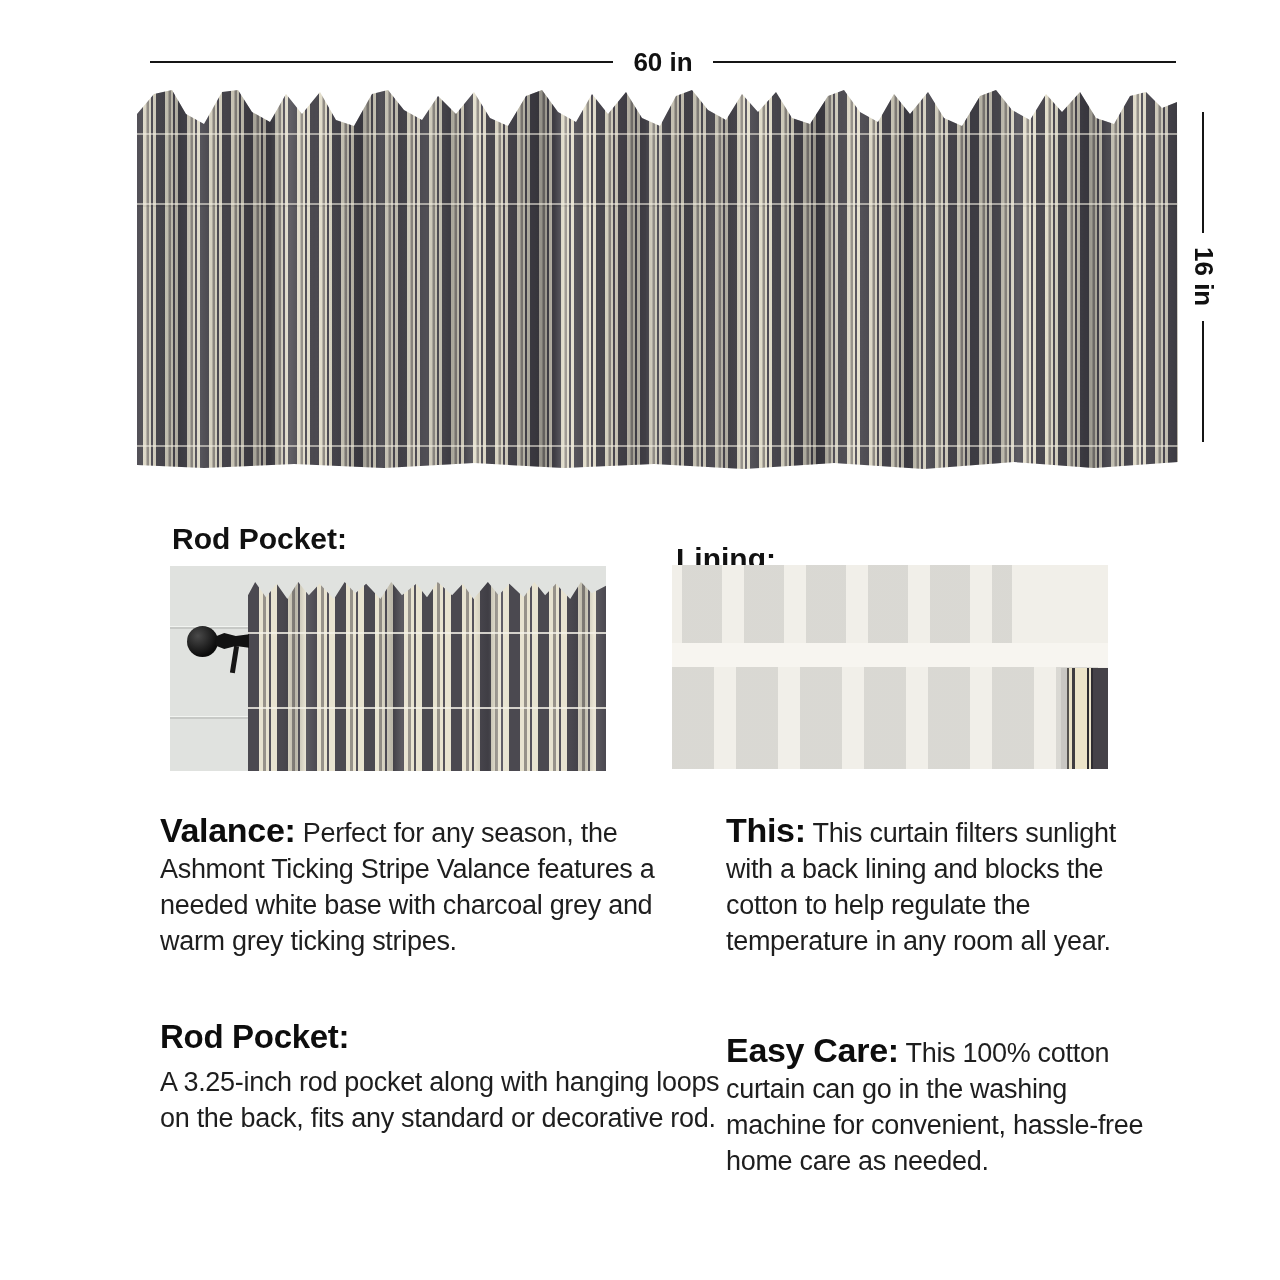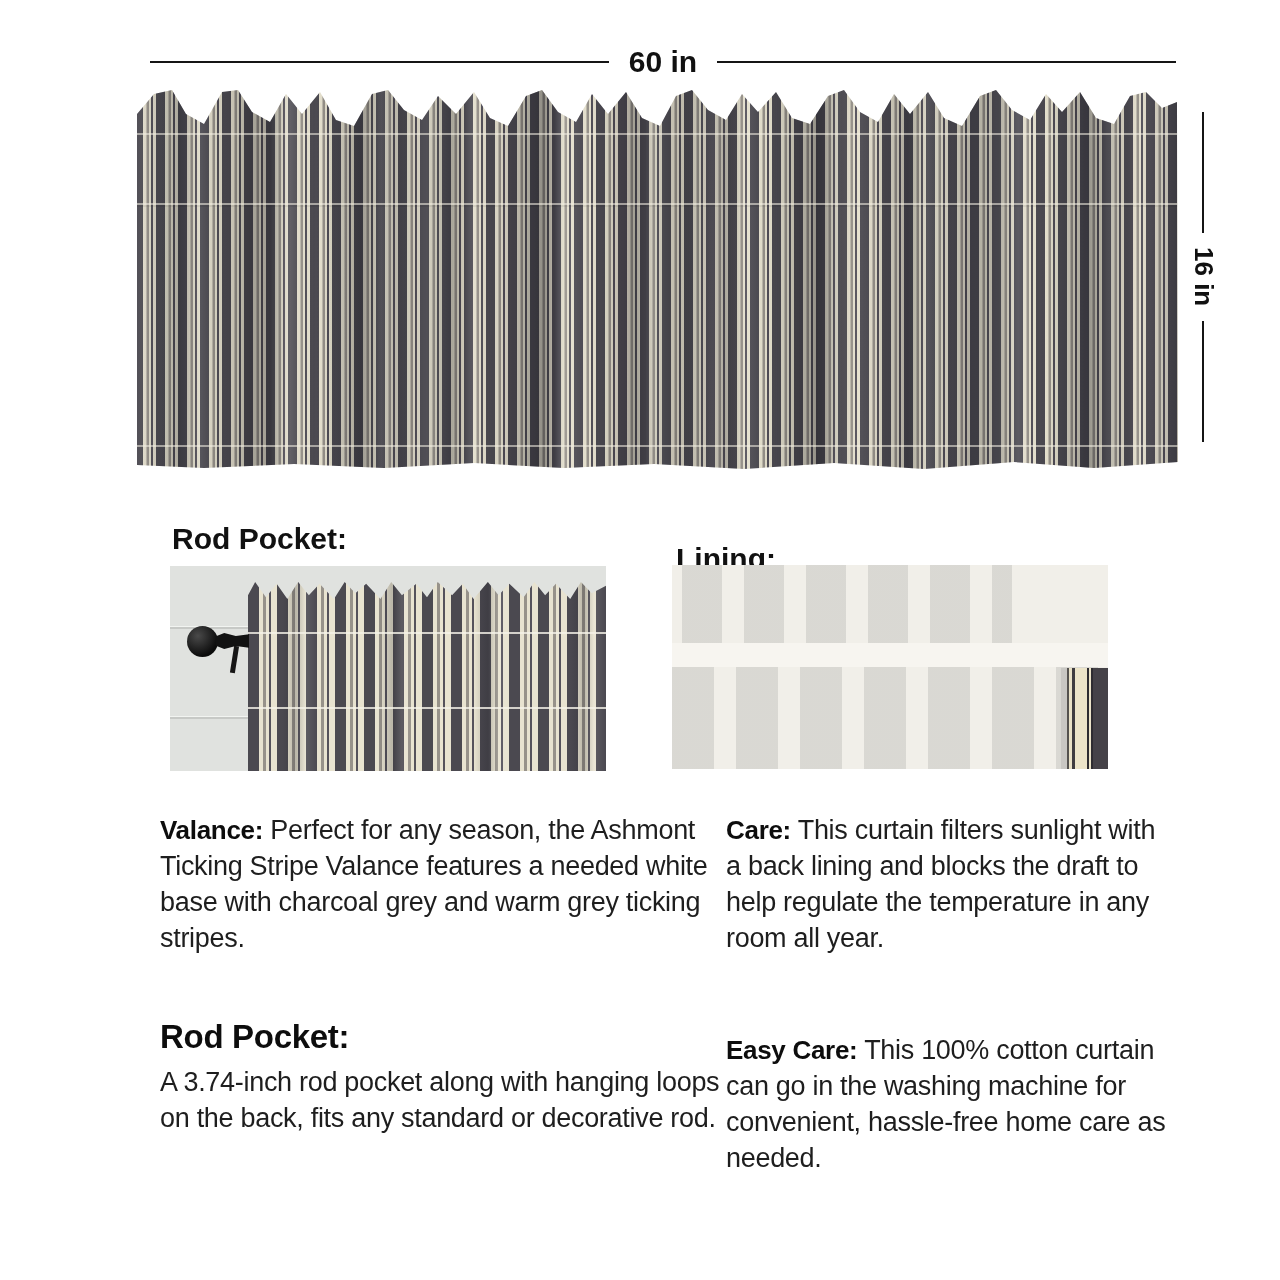--- a/index.html
+++ b/index.html
@@ -3,21 +3,21 @@
 <meta charset="utf-8">
 <style>
   html,body{margin:0;padding:0;background:#ffffff;}
   .page{position:relative;width:1280px;height:1280px;background:#ffffff;overflow:hidden;
         font-family:"Liberation Sans", sans-serif;color:#1d1d1d;}
 
   
   .dim-top{position:absolute;left:150px;top:44px;width:1026px;height:36px;
            display:flex;align-items:center;}
   .dim-line{flex:1;height:2px;background:#151515;}
-  .dim-label{margin:15px 20px;font-size:30px;font-weight:bold;color:#111;white-space:nowrap;}
+  .dim-label{margin:15px 20px;font-size:26px;font-weight:bold;color:#111;white-space:nowrap;}
   .dim-right{position:absolute;left:1186px;top:112px;width:34px;height:330px;
              display:flex;flex-direction:column;align-items:center;}
   .dim-line-v{flex:1;width:2px;background:#151515;}
   .dim-label-v{margin:14px 0;font-size:26px;font-weight:bold;color:#111;
                writing-mode:vertical-rl;white-space:nowrap;}
 
   
   .valance{position:absolute;left:134px;top:84px;width:1046px;height:388px;}
   .valance svg{display:block;}
 
@@ -61,21 +61,21 @@
         rgba(182,182,178,.40) 0 42px, rgba(182,182,178,0) 42px 64px);}
   .lin-corner{position:absolute;right:0;top:103px;bottom:0;width:47px;
       background:linear-gradient(90deg,
         #c9c7c3 0 6px, #55524f 6px 8px, #e9e1c6 8px 11px, #3f3c40 11px 14px,
         #ece4c9 14px 26px, #2e2c31 26px 28px, #ece4c9 28px 30px,
         #2e2c31 30px 32px, #454248 32px 47px);}
 
   
   .txt{position:absolute;font-size:27px;line-height:36px;letter-spacing:-0.3px;color:#1e1e1e;}
   .txt p{margin:0;}
-  .lead{font-size:26px;font-weight:bold;color:#0d0d0d;}
+  .lead{font-size:34px;font-weight:bold;color:#0d0d0d;}
   .txt h3{margin:0 0 8px 0;font-size:33px;font-weight:bold;color:#0d0d0d;line-height:38px;}
   .col-left{left:160px;width:560px;}
   .col-right{left:726px;width:440px;}
 </style>
 </head>
 <body>
 
 <div class="page">
 
   <div class="dim-top">
@@ -148,25 +148,25 @@
     <div class="lin-band"></div>
     <div class="lin-lower"></div>
     <div class="lin-corner"></div>
   </div>
 
   <div class="txt col-left" style="top:812px;">
     <p><span class="lead">Valance:</span> <span>Perfect for any season, the Ashmont Ticking Stripe Valance features a needed white base with charcoal grey and warm grey ticking stripes.</span></p>
   </div>
 
   <div class="txt col-right" style="top:812px;">
-    <p><span class="lead">Care:</span> <span>This curtain filters sunlight with a back lining and blocks the draft to help regulate the temperature in any room all year.</span></p>
+    <p><span class="lead">This:</span> <span>This curtain filters sunlight with a back lining and blocks the cotton to help regulate the temperature in any room all year.</span></p>
   </div>
 
   <div class="txt col-left" style="top:1018px;">
     <h3>Rod Pocket:</h3>
-    <p>A 3.74-inch rod pocket along with hanging loops on the back, fits any standard or decorative rod.</p>
+    <p>A 3.25-inch rod pocket along with hanging loops on the back, fits any standard or decorative rod.</p>
   </div>
 
   <div class="txt col-right" style="top:1018px;margin-top:14px;">
     <p><span class="lead">Easy Care:</span> <span>This 100% cotton curtain can go in the washing machine for convenient, hassle-free home care as needed.</span></p>
   </div>
 
 </div>
 
 </body></html>

